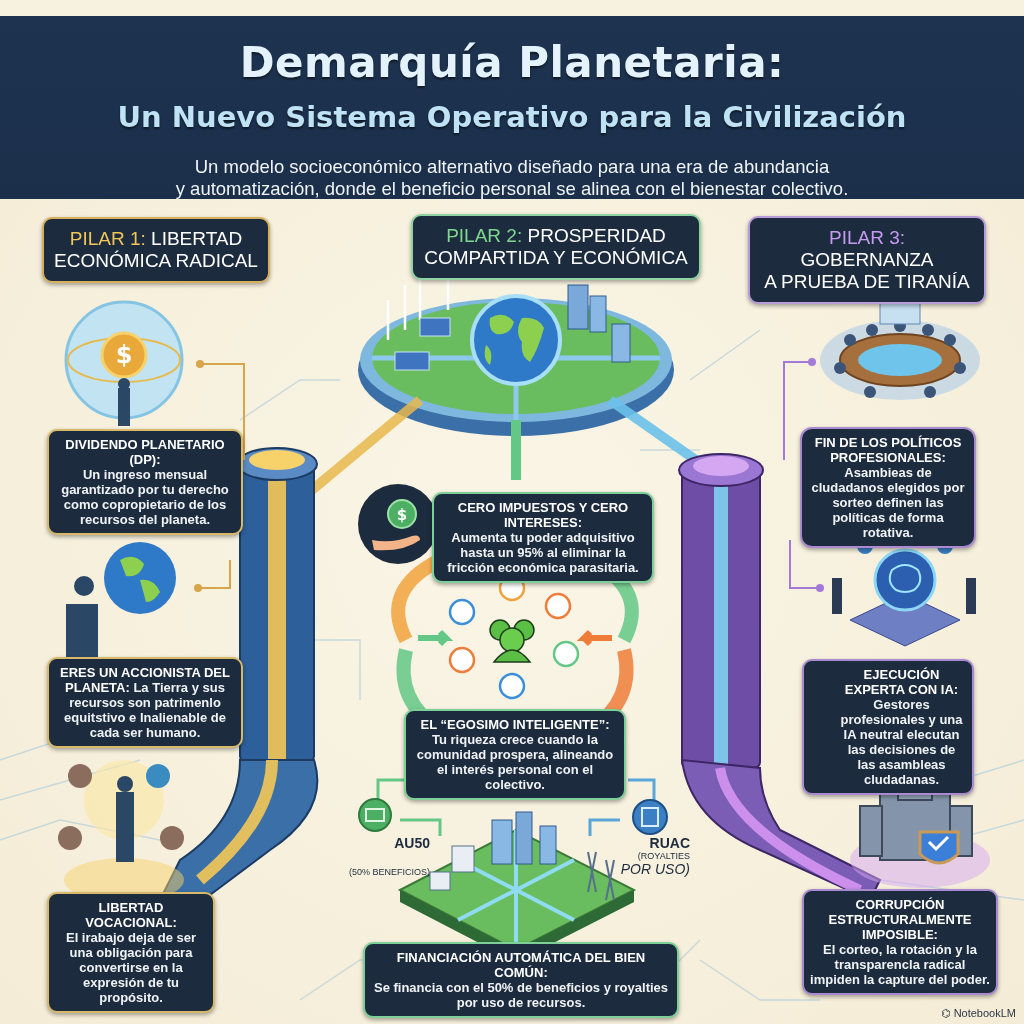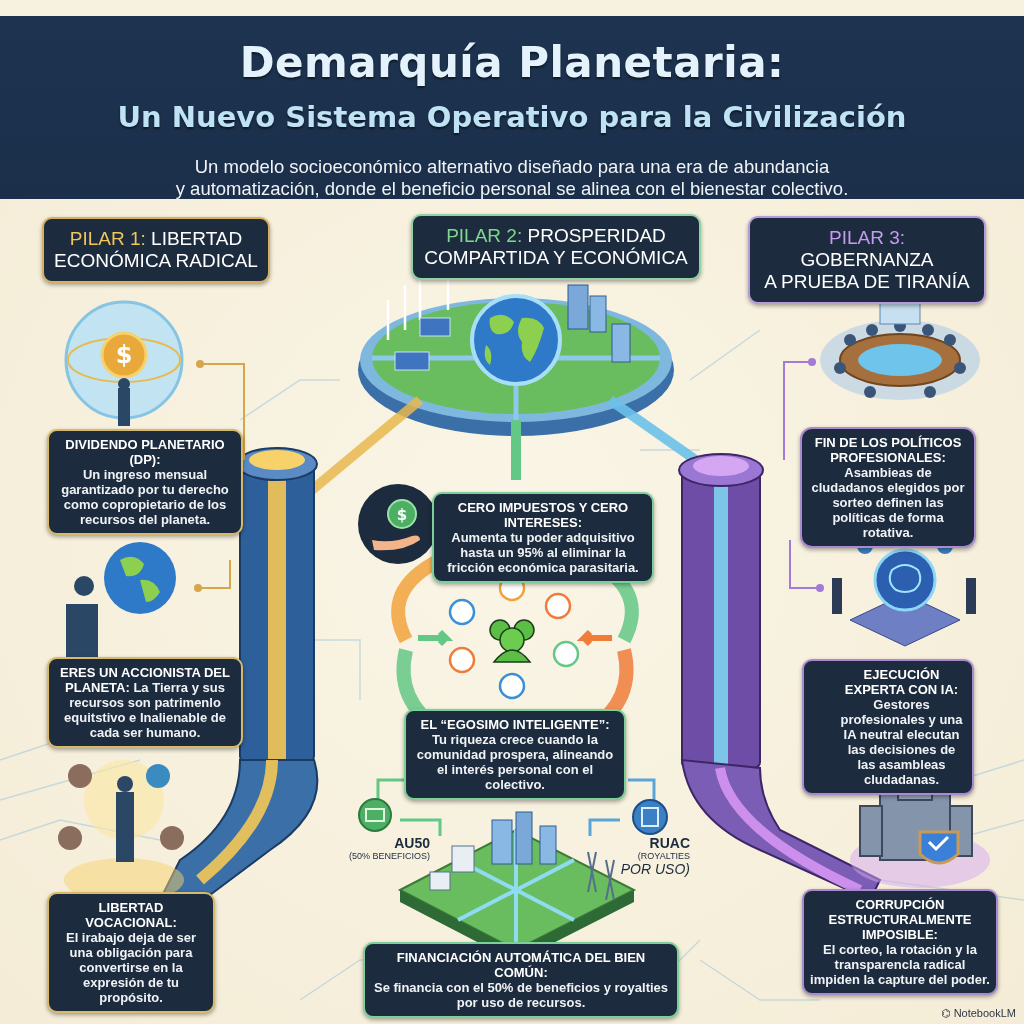--- a/index.html
+++ b/index.html
@@ -285,21 +285,21 @@
   <div class="pill info b-mid" style="left:432px; top:293px; width:222px;">
     <div>CERO IMPUESTOS Y CERO INTERESES:</div>
     <div class="body">Aumenta tu poder adquisitivo hasta un 95% al eliminar la fricción económica parasitaria.</div>
   </div>
   <div class="pill info b-mid" style="left:404px; top:510px; width:222px;">
     <div>EL “EGOSIMO INTELIGENTE”:</div>
     <div class="body">Tu riqueza crece cuando la comunidad prospera, alineando el interés personal con el colectivo.</div>
   </div>
   <div class="lbl" style="left:330px; top:636px; width:100px; font-size:14px;">
     <div>AU50</div>
-    <div style="font-size:9px; font-weight:normal;">(50% BENEFICIOS)</div>
+    <div style="font-size:9px; font-weight:normal;margin-top:16px;">(50% BENEFICIOS)</div>
   </div>
   <div class="lbl" style="left:620px; top:636px; width:70px; font-size:14px;">
     <div>RUAC</div>
     <div style="font-size:9px; font-weight:normal;">(ROYALTIES</div>
     <div style="font-size:14px; font-weight:normal;font-style:italic;">POR USO)</div>
   </div>
   <div class="pill info b-mid" style="left:363px; top:743px; width:316px;">
     <div>FINANCIACIÓN AUTOMÁTICA DEL BIEN COMÚN:</div>
     <div class="body">Se financia con el 50% de beneficios y royalties por uso de recursos.</div>
   </div>

